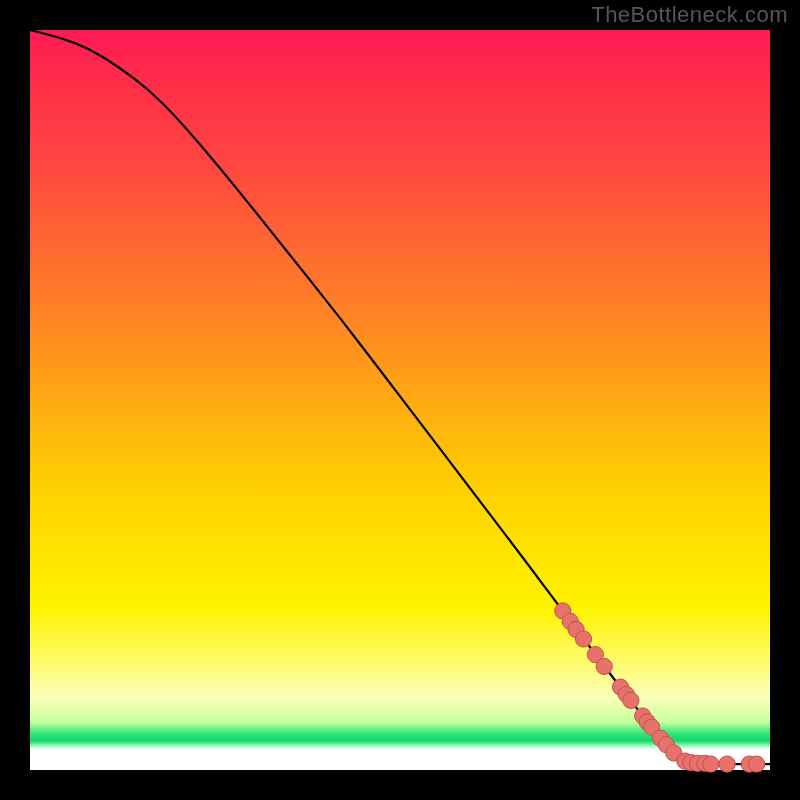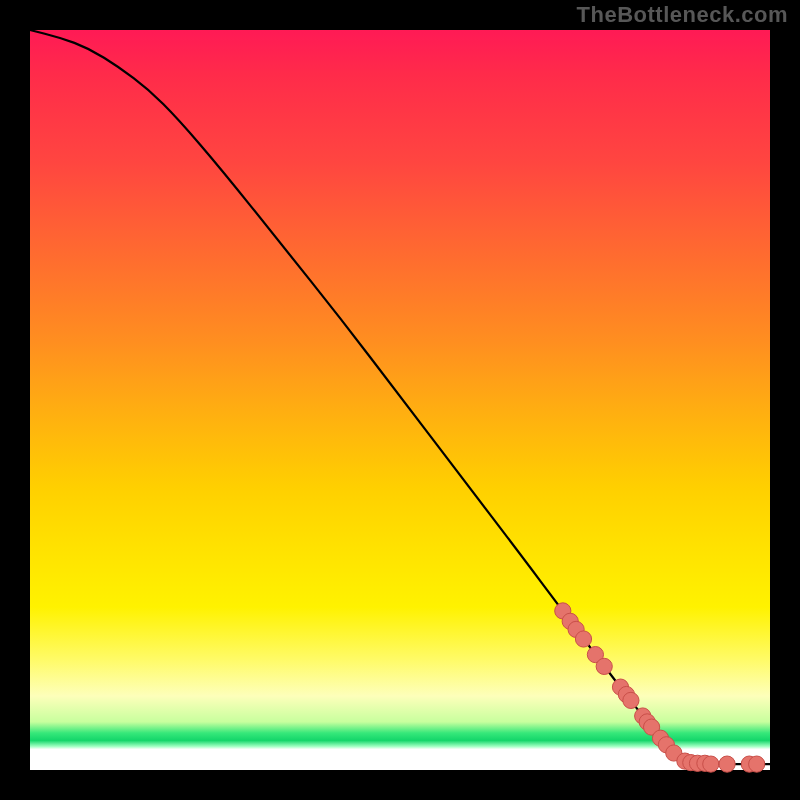--- a/index.html
+++ b/index.html
@@ -16,21 +16,21 @@
     width: 800px;
     height: 800px;
     background: #000;
   }
   .watermark {
     position: absolute;
     top: 2px;
     right: 12px;
     color: #575757;
     font-size: 22px;
-    font-weight: 700;
+    font-weight: 400;
     letter-spacing: 0.5px;
     text-align: center;
   }
   .plot {
     position: absolute;
     left: 30px;
     top: 30px;
     width: 740px;
     height: 740px;
   }

